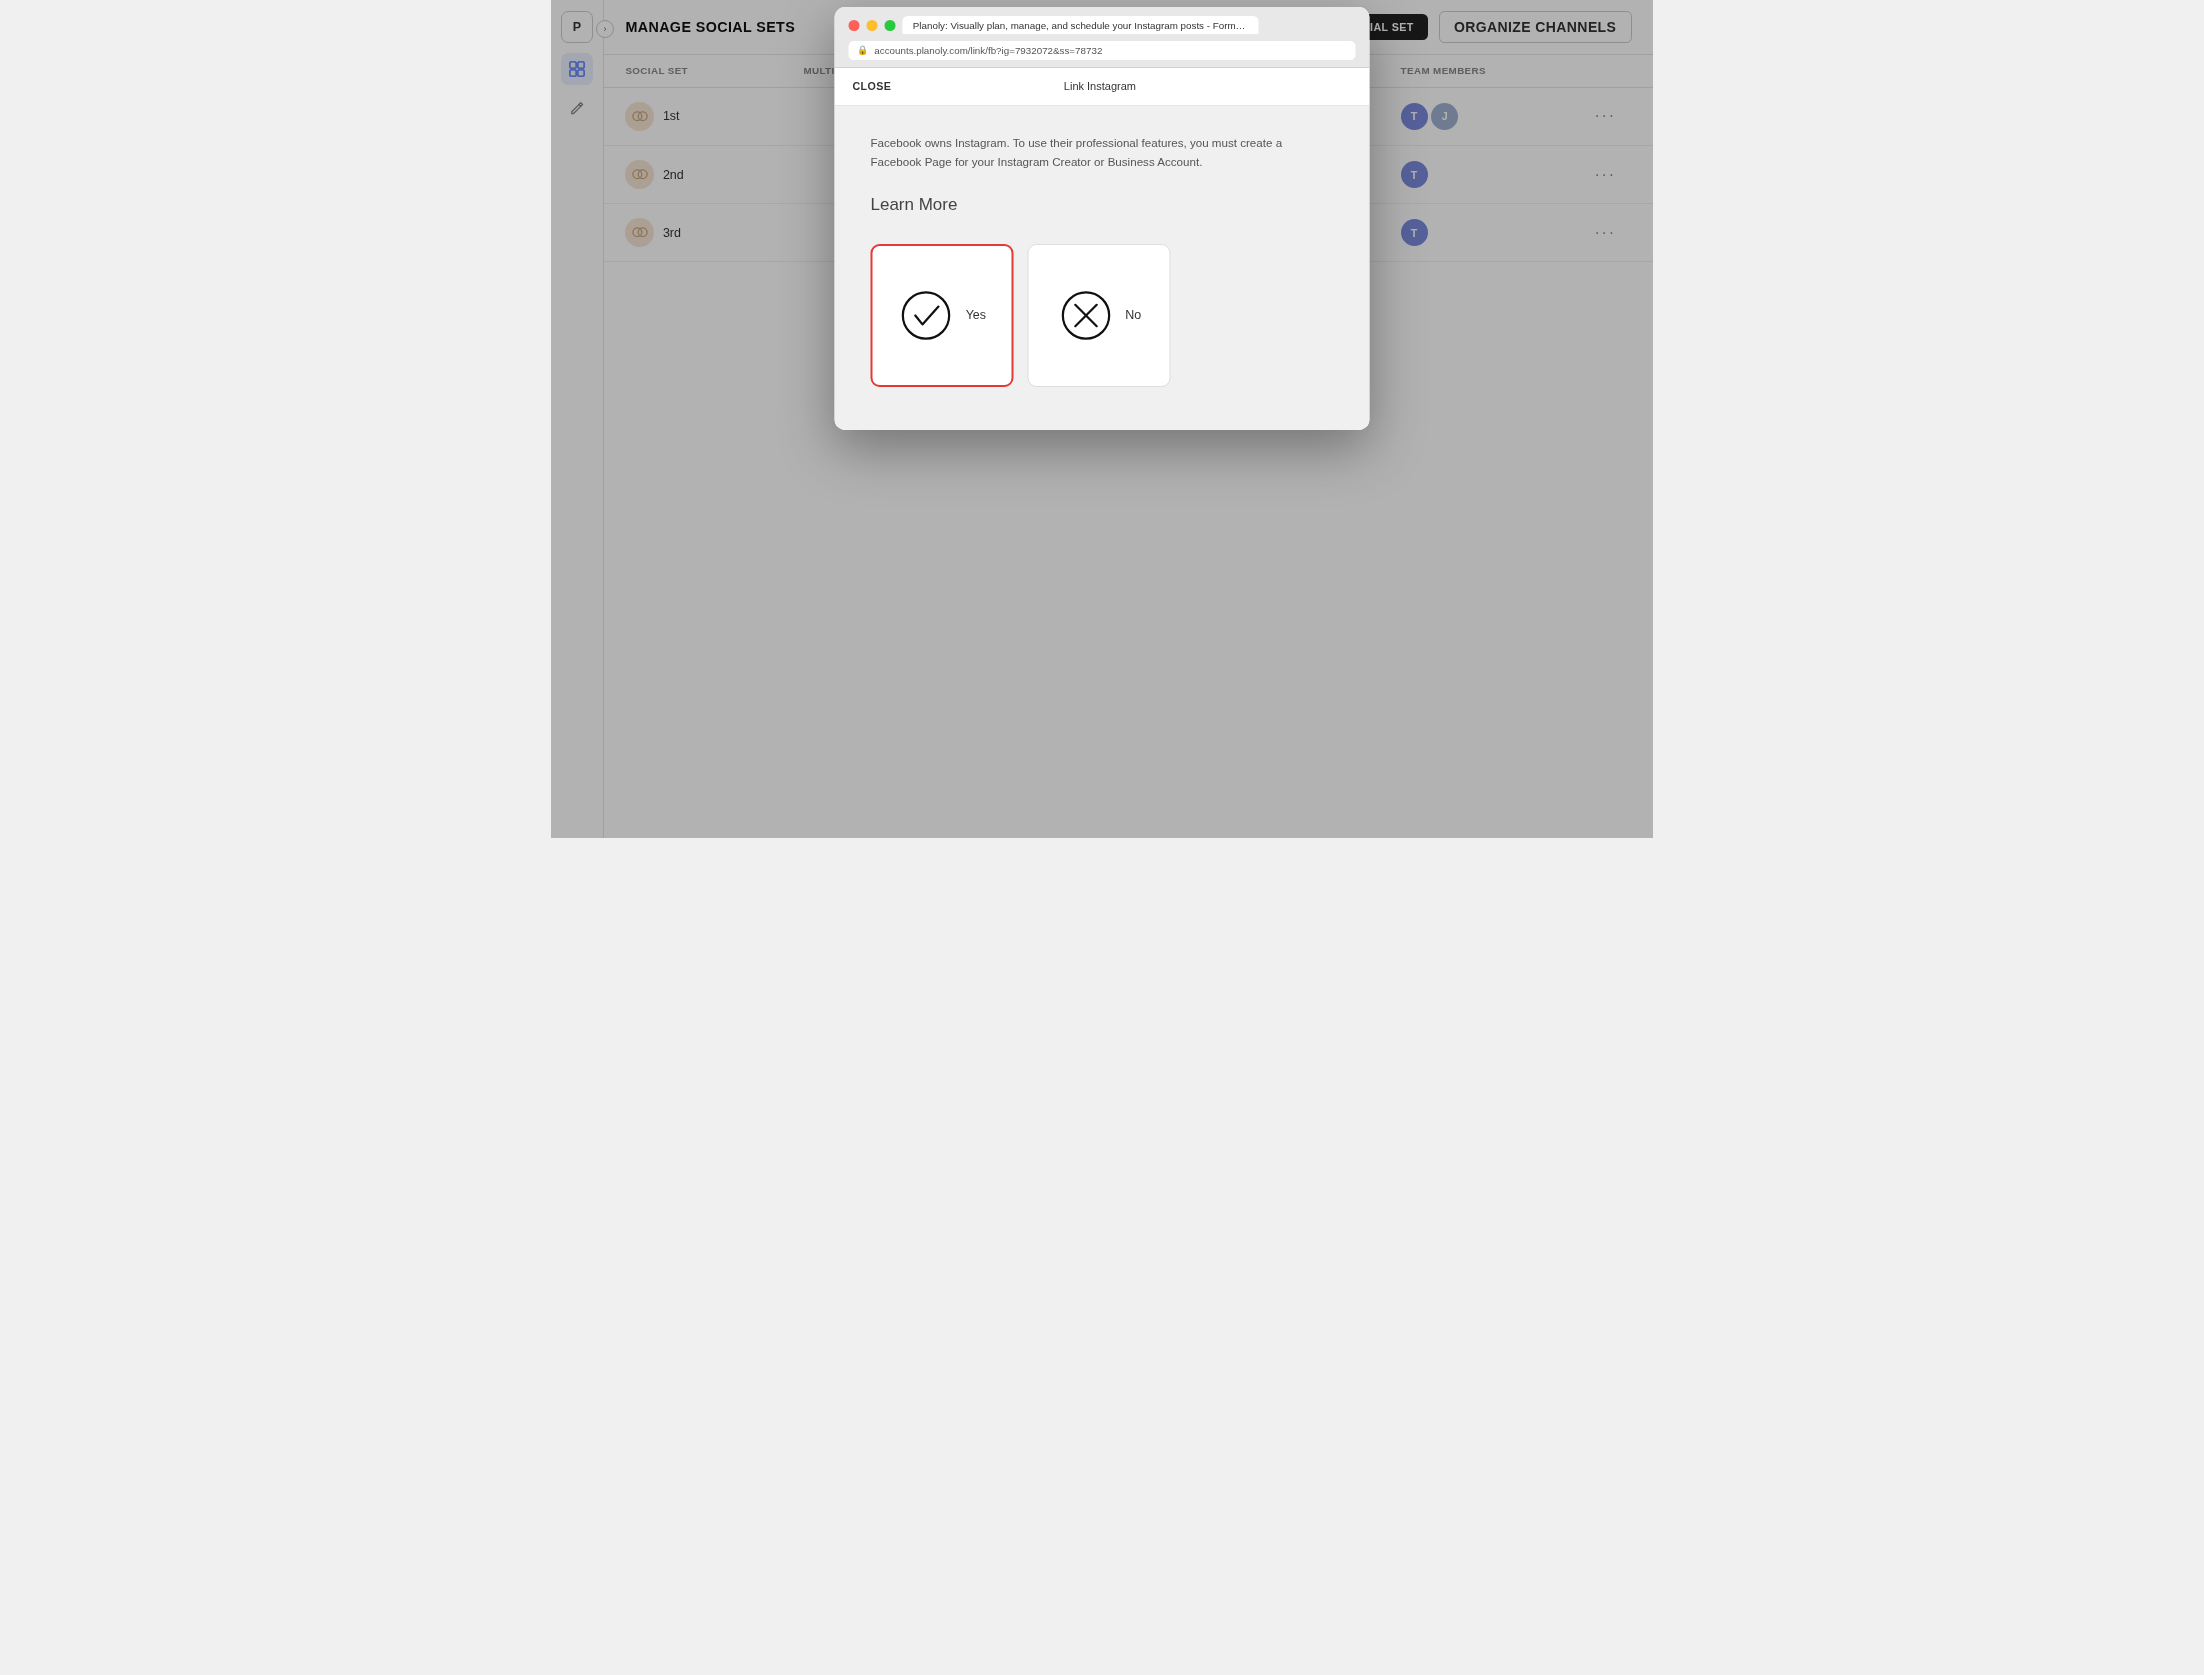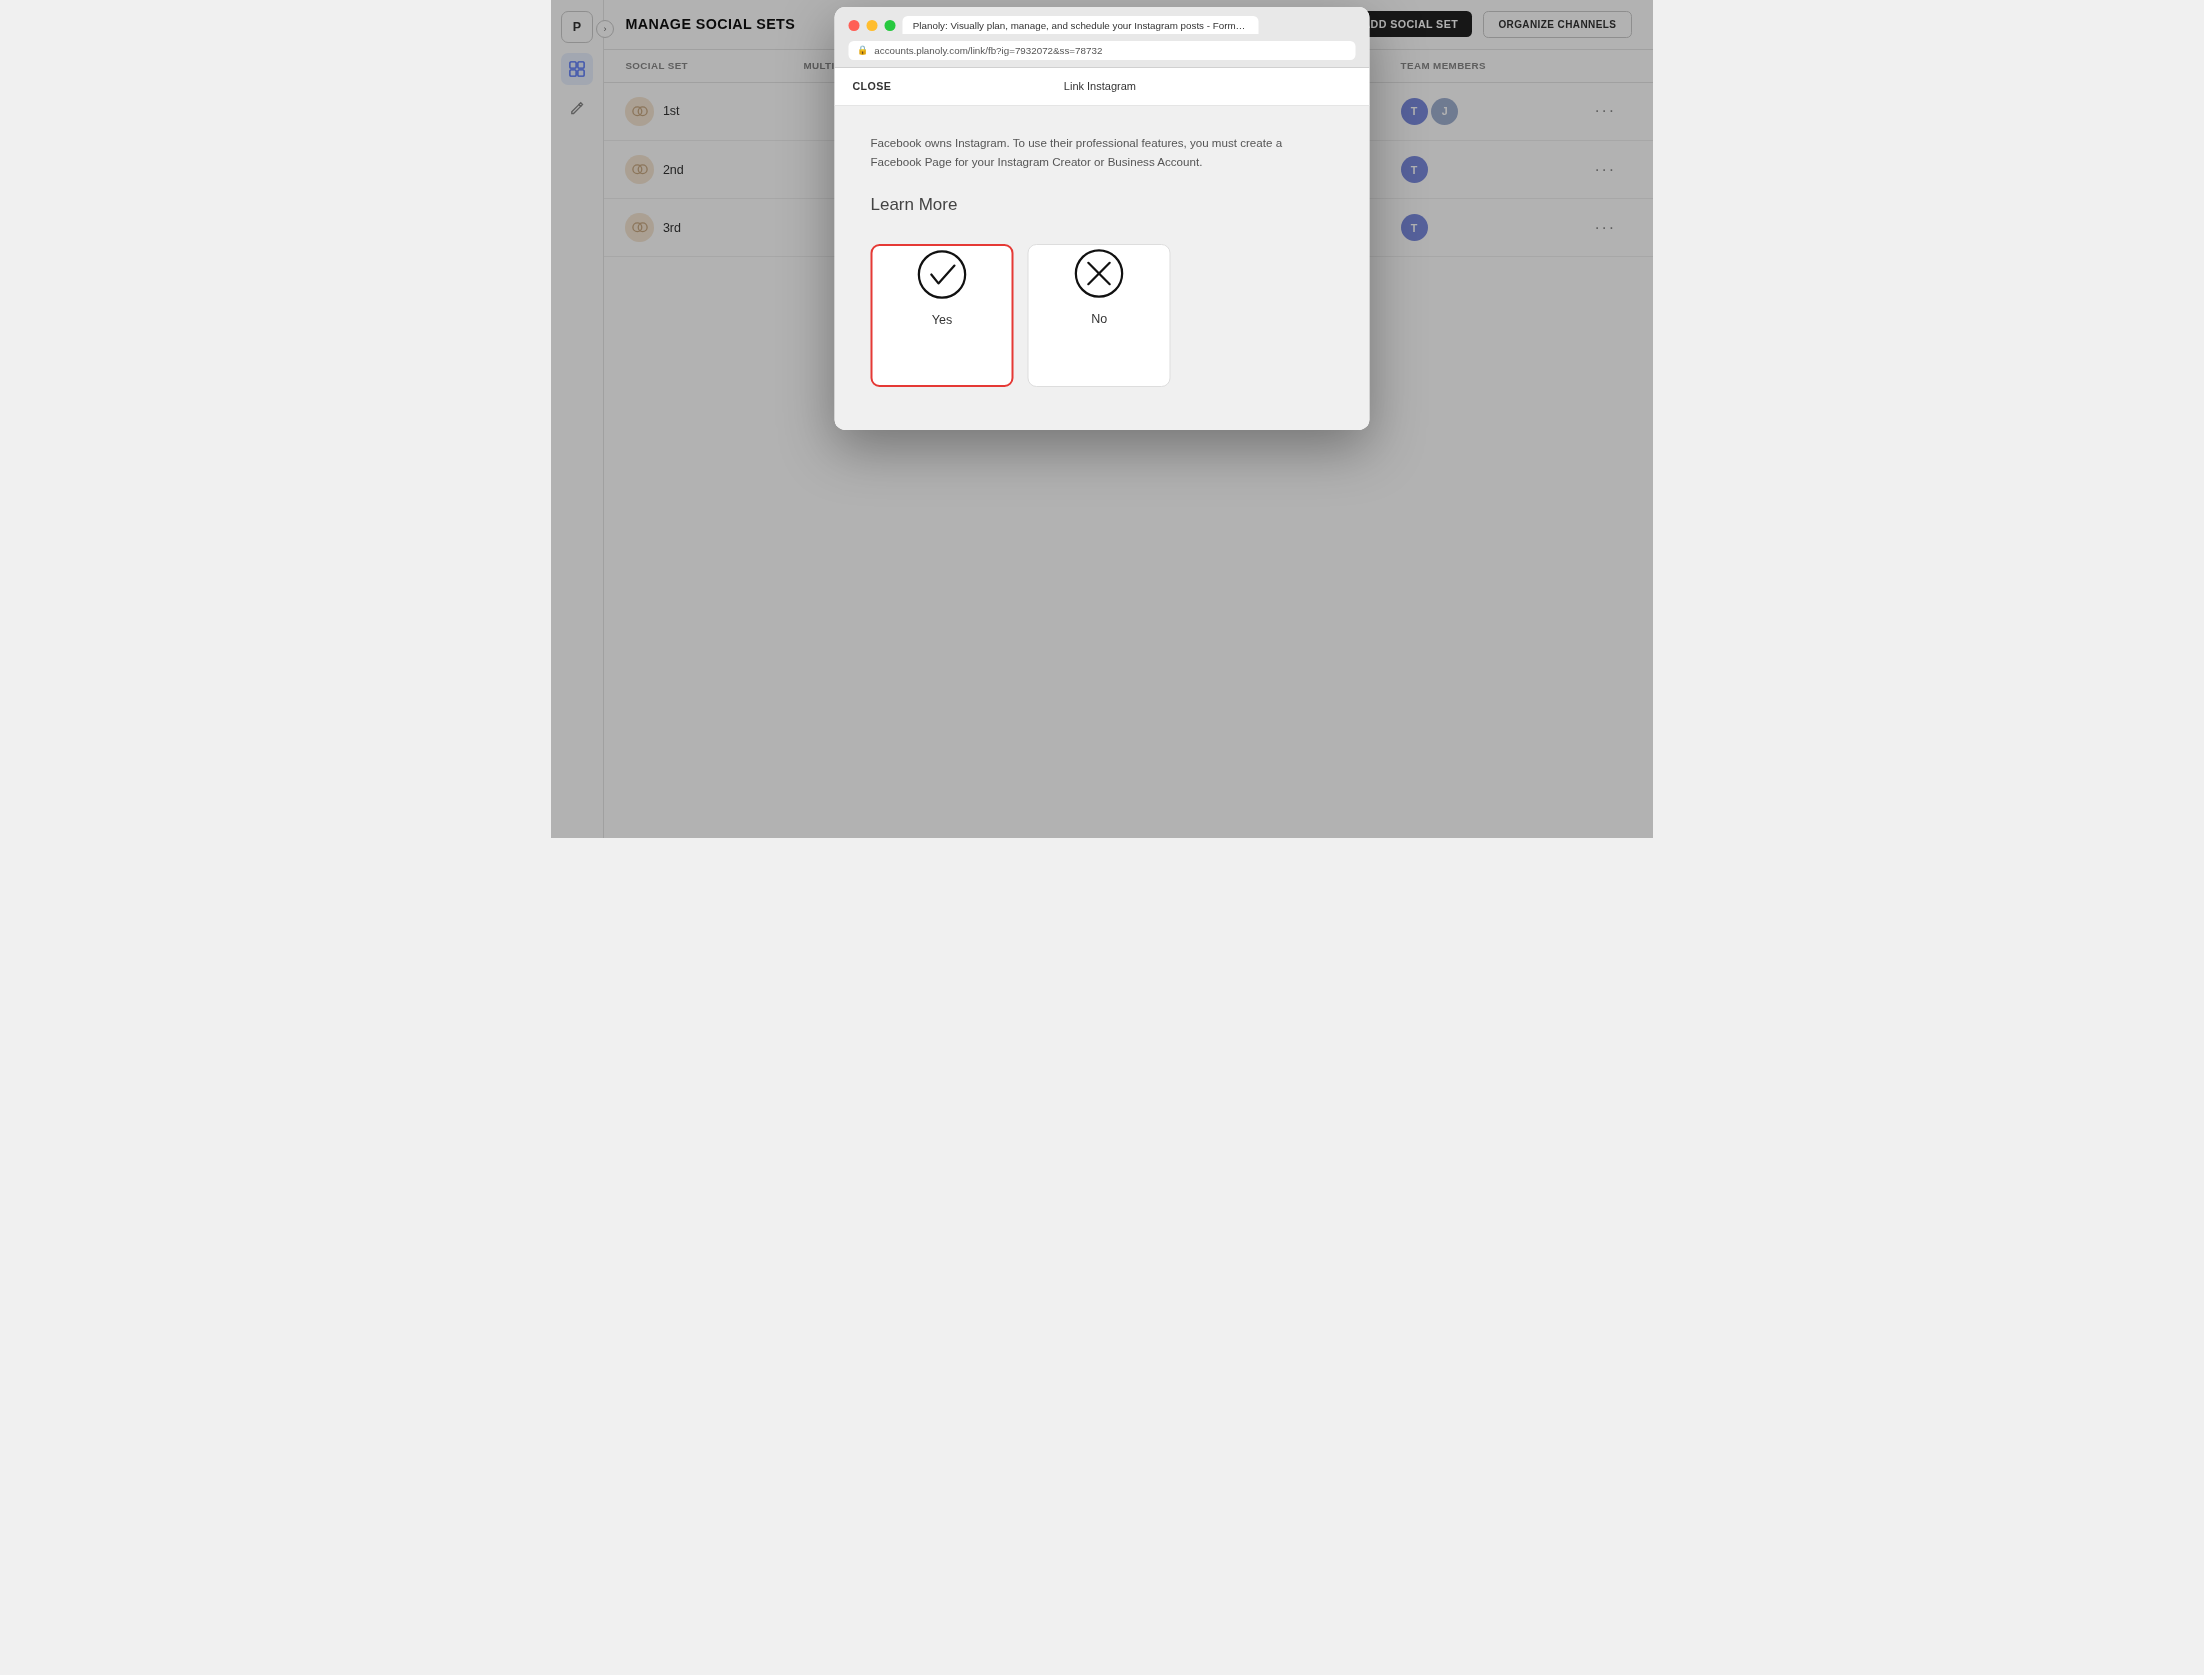--- a/index.html
+++ b/index.html
@@ -126,21 +126,21 @@
       letter-spacing: 0.4px;
       cursor: pointer;
     }
 
     .btn-organize {
       background: #fff;
       color: #333;
       border: 1.3px solid #ccc;
       padding: 7.1px 14.3px;
       border-radius: 5.3px;
-      font-size: 10px;
+      font-size: 14px;
       font-weight: 600;
       letter-spacing: 0.4px;
       cursor: pointer;
     }
 
     
     .table-container {
       background: #fff;
       margin: 0;
       flex: 1;
@@ -411,23 +411,23 @@
       gap: 14.3px;
     }
 
     .option-card {
       width: 143px;
       height: 143px;
       background: #fff;
       border-radius: 9px;
       border: 1.8px solid #ddd;
       display: flex;
-      flex-direction: column;
-      align-items: center;
-      justify-content: flex-start;
+      flex-direction: row;
+      align-items: center;
+      justify-content: center;
       gap: 10.7px;
       cursor: pointer;
     }
 
     .option-card.selected {
       border: 2.2px solid #e53935;
     }
 
     .option-icon {
       width: 57px;

